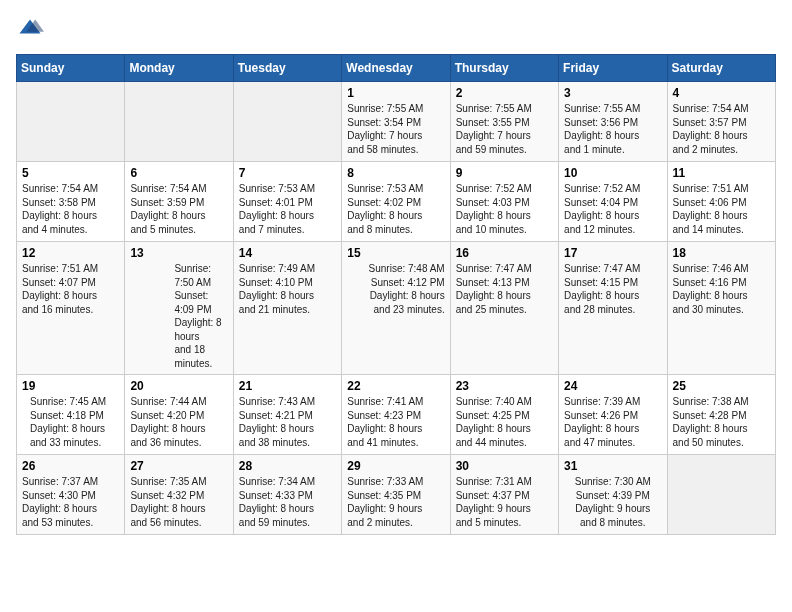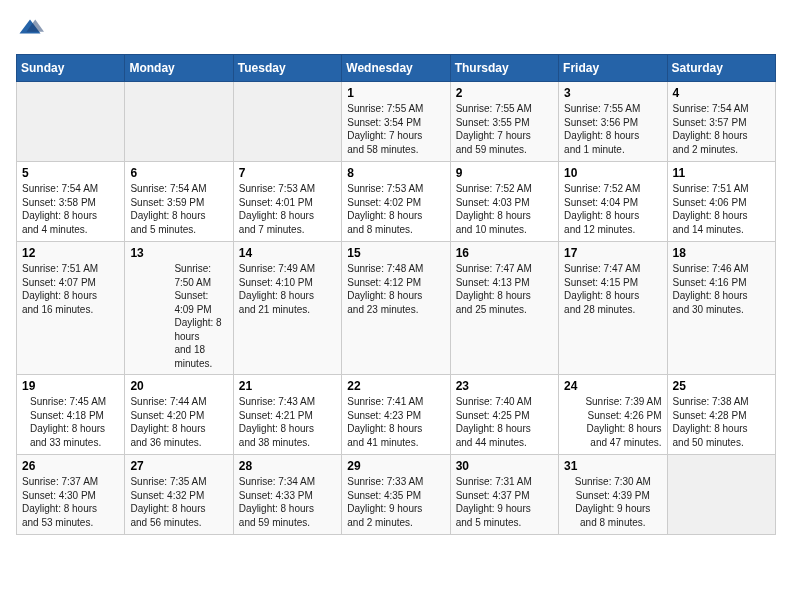--- a/index.html
+++ b/index.html
@@ -221,21 +221,21 @@
         </td>
         <td>
           <span class="day-num">14</span>
           <div class="day-info" style="white-space: pre-line;">Sunrise: 7:49 AM
 Sunset: 4:10 PM
 Daylight: 8 hours
 and 21 minutes.</div>
         </td>
         <td>
           <span class="day-num">15</span>
-          <div class="day-info" style="white-space: pre-line;">Sunrise: 7:48 AM
+          <div class="day-info" style="white-space: pre-line; text-align: right;">Sunrise: 7:48 AM
 Sunset: 4:12 PM
 Daylight: 8 hours
 and 23 minutes.</div>
         </td>
         <td>
           <span class="day-num">16</span>
           <div class="day-info" style="white-space: pre-line;">Sunrise: 7:47 AM
 Sunset: 4:13 PM
 Daylight: 8 hours
 and 25 minutes.</div>
@@ -286,21 +286,21 @@
         </td>
         <td>
           <span class="day-num">23</span>
           <div class="day-info" style="white-space: pre-line;">Sunrise: 7:40 AM
 Sunset: 4:25 PM
 Daylight: 8 hours
 and 44 minutes.</div>
         </td>
         <td>
           <span class="day-num">24</span>
-          <div class="day-info" style="white-space: pre-line; text-align: right;">Sunrise: 7:39 AM
+          <div class="day-info" style="white-space: pre-line;">Sunrise: 7:39 AM
 Sunset: 4:26 PM
 Daylight: 8 hours
 and 47 minutes.</div>
         </td>
         <td>
           <span class="day-num">25</span>
           <div class="day-info" style="white-space: pre-line;">Sunrise: 7:38 AM
 Sunset: 4:28 PM
 Daylight: 8 hours
 and 50 minutes.</div>

